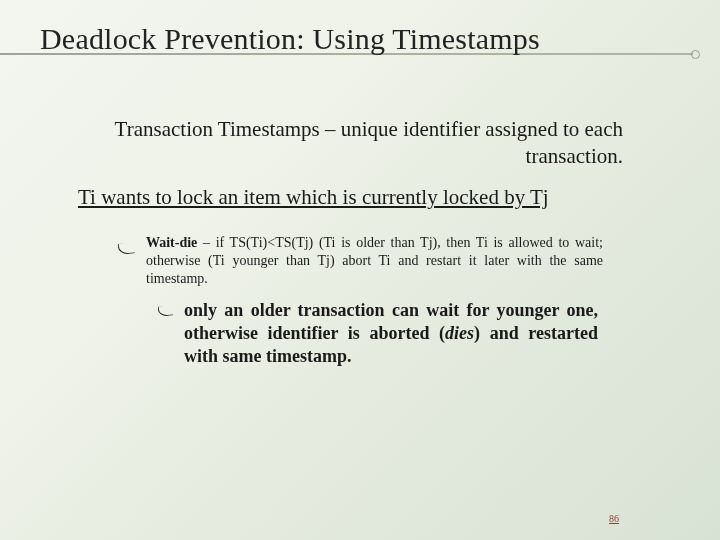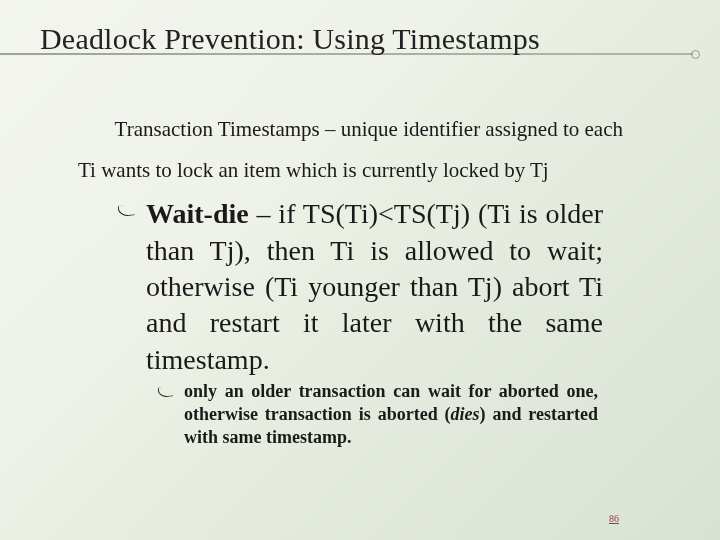--- a/index.html
+++ b/index.html
@@ -50,29 +50,30 @@
     margin-left: 0;
     margin-bottom: 14px;
     text-align: right;
   }
   .para1 .term { font-weight: 400; }
   .indent-2 { padding-left: 36px; display: block; }
   .para2 {
     font-size: 21px;
     line-height: 1.3;
     margin-left: 38px;
-    margin-bottom: 12px;
+    margin-bottom: 23px;
+    text-decoration: underline;
   }
   .bullet1 {
     position: relative;
-    font-size: 28px;
+    font-size: 14px;
     line-height: 1.3;
     margin-left: 78px;
     padding-left: 28px;
-    margin-bottom: 2px;
+    margin-bottom: 10px;
     text-align: justify;
     padding-right: 20px;
   }
   .bullet1::before {
     content: "";
     position: absolute;
     left: 0; top: 9px;
     width: 16px; height: 10px;
     border: 1.4px solid #1a1a1a;
     border-top: none;
@@ -120,27 +121,28 @@
   <div class="bg-line"></div>
   <div class="bg-circle"></div>
 </div>
 
 <div class="slide">
 
   <h1 class="title">Deadlock Prevention: Using Timestamps</h1>
 
   <p class="para1">
     <span class="term">Transaction Timestamps</span><span> – unique identifier assigned to each</span>
+    <span class="indent-2">transaction.</span>
   </p>
 
   <p class="para2">Ti wants to lock an item which is currently locked by Tj</p>
 
   <p class="bullet1">
     <span class="term">Wait-die</span><span> – if TS(Ti)&lt;TS(Tj) (Ti is older than Tj), then Ti is allowed to wait; otherwise (Ti younger than Tj) abort Ti and restart it later with the same timestamp.</span>
   </p>
 
   <p class="bullet2">
-    <span>only an older transaction can wait for aborted one, otherwise transaction is aborted (</span><em>dies</em><span>) and restarted with same timestamp.</span>
+    <span>only an older transaction can wait for younger one, otherwise identifier is aborted (</span><em>dies</em><span>) and restarted with same timestamp.</span>
   </p>
 
   <div class="pagenum">86</div>
 
 </div>
 
 </body></html>

